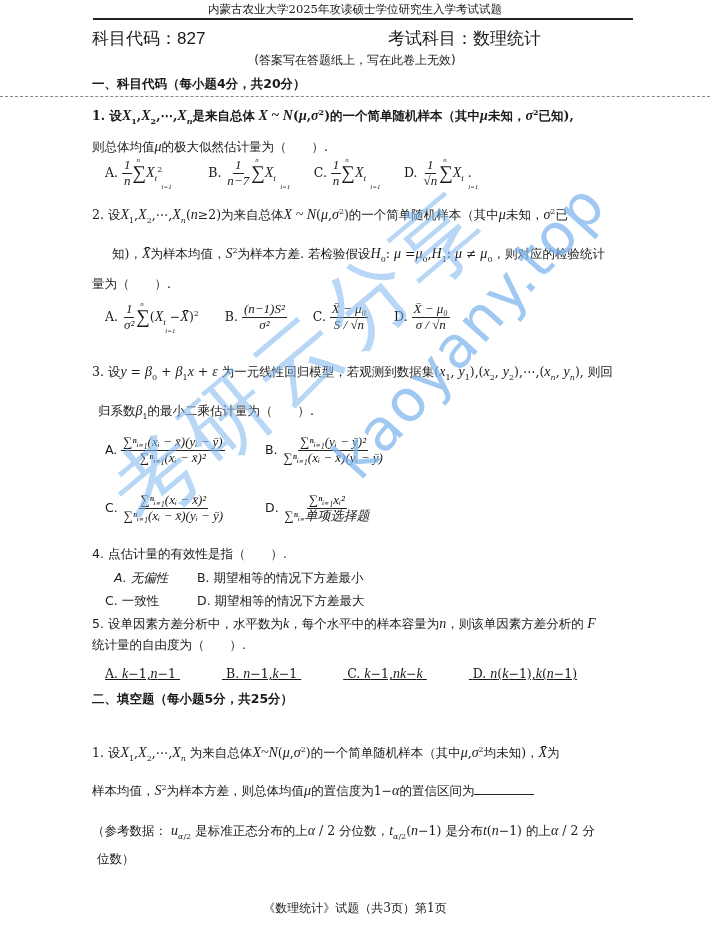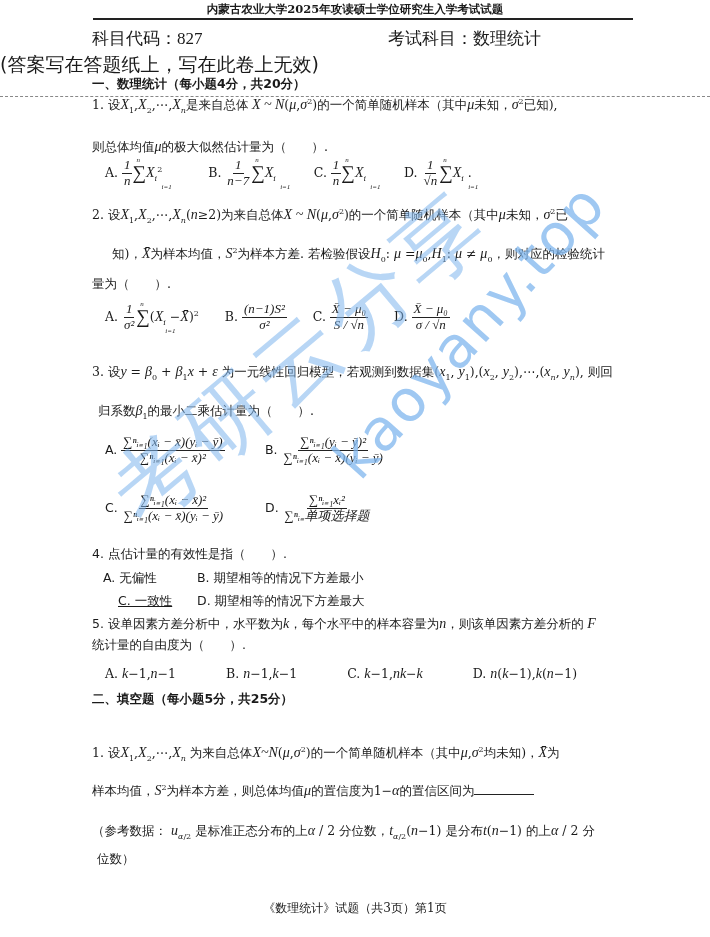--- a/index.html
+++ b/index.html
@@ -4,28 +4,28 @@
 <style>
   html, body { margin: 0; padding: 0; }
   body {
     width: 710px; height: 937px; position: relative; overflow: hidden;
     background: #ffffff; color: #1a1a1a;
     font-family: "DejaVu Serif", "Liberation Serif", serif;
   }
   .abs { position: absolute; }
   .top-title {
     left: 0; width: 710px; top: 2px; text-align: center;
-    font-size: 11.5px; font-weight: bold; letter-spacing: 0;
+    font-size: 11.5px; font-weight: normal; letter-spacing: 0;
   }
   .rule-top { left: 93px; width: 540px; top: 18px; height: 1.5px; background: #222; }
   .rule-dash { left: 0; width: 710px; top: 96px; height: 0; border-top: 1px dashed #888; }
-  .meta { font-family: Liberation Serif, serif; font-size: 17px; }
+  .meta { font-family: Liberation Sans, sans-serif; font-size: 17px; }
   .code { left: 92px; top: 27px; }
   .subject { left: 388px; top: 27px; }
-  .notice { left: 0; width: 710px; top: 52px; text-align: left; font-family: "DejaVu Sans", "Liberation Sans", sans-serif; font-size: 19px; }
+  .notice { left: 0; width: 710px; top: 52px; text-align: center; font-family: "DejaVu Sans", "Liberation Sans", sans-serif; font-size: 12px; }
   .section { font-family: "DejaVu Sans", "Liberation Sans", sans-serif; font-weight: bold; font-size: 12.5px; }
   .q { font-size: 12.5px; line-height: 1; white-space: nowrap; }
   .sans { font-family: "DejaVu Sans", "Liberation Sans", sans-serif; }
   .m { font-family: "Liberation Serif", "DejaVu Serif", serif; font-style: italic; font-size: 14px; }
   .opt { font-size: 12.5px; white-space: nowrap; }
   .frac { display: inline-flex; flex-direction: column; align-items: center; vertical-align: middle; font-family: "Liberation Serif", serif; font-style: italic; font-size: 13px; }
   .frac .num { border-bottom: 1px solid #222; padding: 0 2px; line-height: 1.15; }
   .frac .den { padding: 0 2px; line-height: 1.15; }
   .sum { font-family: "Liberation Serif", serif; font-size: 19px; vertical-align: middle; position: relative; display: inline-block; }
   .sum .lim-t { position: absolute; font-size: 7px; top: -6px; left: 4px; font-style: italic; }
@@ -38,24 +38,24 @@
   .blank { display: inline-block; width: 60px; border-bottom: 1px solid #222; vertical-align: baseline; }
 </style>
 </head>
 <body>
 
 <div class="abs top-title">内蒙古农业大学2025年攻读硕士学位研究生入学考试试题</div>
 <div class="abs rule-top"></div>
 <div class="abs meta code">科目代码：827</div>
 <div class="abs meta subject">考试科目：数理统计</div>
 <div class="abs notice">(答案写在答题纸上，写在此卷上无效)</div>
-<div class="abs section" style="left:92px; top:76px;">一、数理统计（每小题4分，共20分）</div>
+<div class="abs section" style="left:92px; top:76px;">一、科目代码（每小题4分，共20分）</div>
 <div class="abs rule-dash"></div>
 
-<div class="abs q" style="left:92px; top:98px;">
+<div class="abs q" style="left:92px; top:108px;font-weight:bold;">
   <span>1.</span>
   设<span class="m">X</span><sub>1</sub>,<span class="m">X</span><sub>2</sub>,⋯,<span class="m">X</span><sub><i>n</i></sub>是来自总体<span class="m"> X ~ N</span>(<span class="m">μ</span>,<span class="m">σ</span><sup>2</sup>)的一个简单随机样本（其中<span class="m">μ</span>未知，<span class="m">σ</span><sup>2</sup>已知),
 </div>
 <div class="abs q" style="left:92px; top:140px;">则总体均值<span class="m">μ</span>的极大似然估计量为（　　）.</div>
 <div class="abs opt" style="left:105px; top:158px;">
   <span>A. <span class="frac">
         <span class="num">1</span>
         <span class="den">n</span>
       </span><span class="sum">∑<span class="lim-t">n</span><span class="lim-b">i=1</span></span><span class="m">X</span><sub><i>i</i></sub><sup>2</sup></span>
   <span style="display:inline-block;width:38px"></span>
@@ -124,31 +124,31 @@
     </span></div>
 <div class="abs opt sans" style="left:265px; top:493px;">D. <span class="frac">
       <span class="num">∑ⁿᵢ₌₁xᵢ²</span>
       <span class="den">∑ⁿᵢ₌单项选择题</span>
     </span></div>
 
 <div class="abs q sans" style="left:92px; top:548px;">
   <span>4.</span>
   <span>点估计量的有效性是指（　　）.</span>
 </div>
-<div class="abs opt sans" style="left:103px; top:570px;">A. 无偏性</div>
+<div class="abs opt sans" style="left:114px; top:570px;font-style:italic;">A. 无偏性</div>
 <div class="abs opt sans" style="left:197px; top:570px;">B. 期望相等的情况下方差最小</div>
-<div class="abs opt sans" style="left:118px; top:593px;text-decoration:underline;">C. 一致性</div>
+<div class="abs opt sans" style="left:105px; top:593px;">C. 一致性</div>
 <div class="abs opt sans" style="left:197px; top:593px;">D. 期望相等的情况下方差最大</div>
 
 <div class="abs q sans" style="left:92px; top:617px;">
   <span>5.</span>
   设单因素方差分析中，水平数为<span class="m">k</span>，每个水平中的样本容量为<span class="m">n</span>，则该单因素方差分析的<span class="m"> F</span>
 </div>
 <div class="abs q sans" style="left:92px; top:639px;">统计量的自由度为（　　）.</div>
-<div class="abs opt" style="left:105px; top:666px;">
+<div class="abs opt" style="left:105px; top:666px;text-decoration:underline;">
   <span>A. <span class="m">k</span>−1,<span class="m">n</span>−1</span>
   <span style="display:inline-block;width:42px"></span>
   <span>B. <span class="m">n</span>−1,<span class="m">k</span>−1</span>
   <span style="display:inline-block;width:42px"></span>
   <span>C. <span class="m">k</span>−1,<span class="m">nk</span>−<span class="m">k</span></span>
   <span style="display:inline-block;width:42px"></span>
   <span>D. <span class="m">n</span>(<span class="m">k</span>−1),<span class="m">k</span>(<span class="m">n</span>−1)</span>
 </div>
 
 <div class="abs section" style="left:92px; top:676px;margin-top:15px;">二、填空题（每小题5分，共25分）</div>

